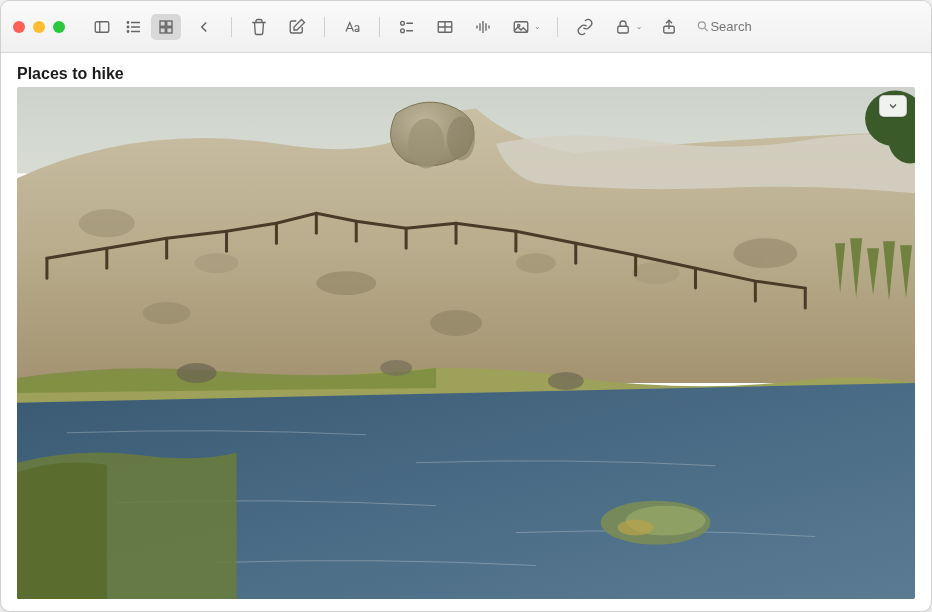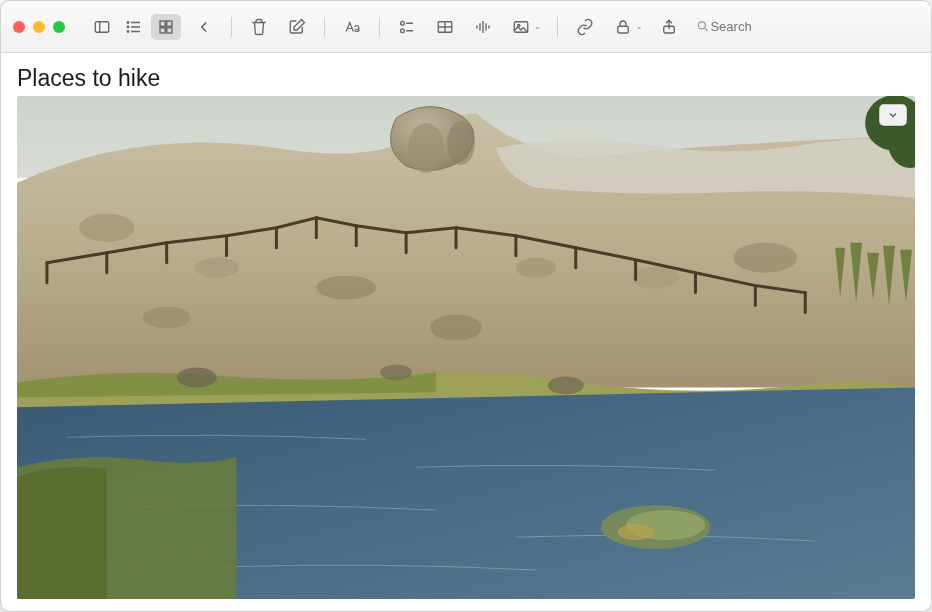--- a/index.html
+++ b/index.html
@@ -77,22 +77,22 @@
       color: #333;
     }
     .content {
       flex: 1;
       padding: 12px 16px;
       overflow: hidden;
       display: flex;
       flex-direction: column;
     }
     .note-title {
-      font-size: 23px;
-      font-weight: 400;
+      font-size: 16px;
+      font-weight: 700;
       color: #1c1c1c;
       margin-bottom: 4px;
     }
     .image-wrap {
       position: relative;
       flex: 1;
       overflow: hidden;
       border-radius: 2px;
     }
     .image-svg {

